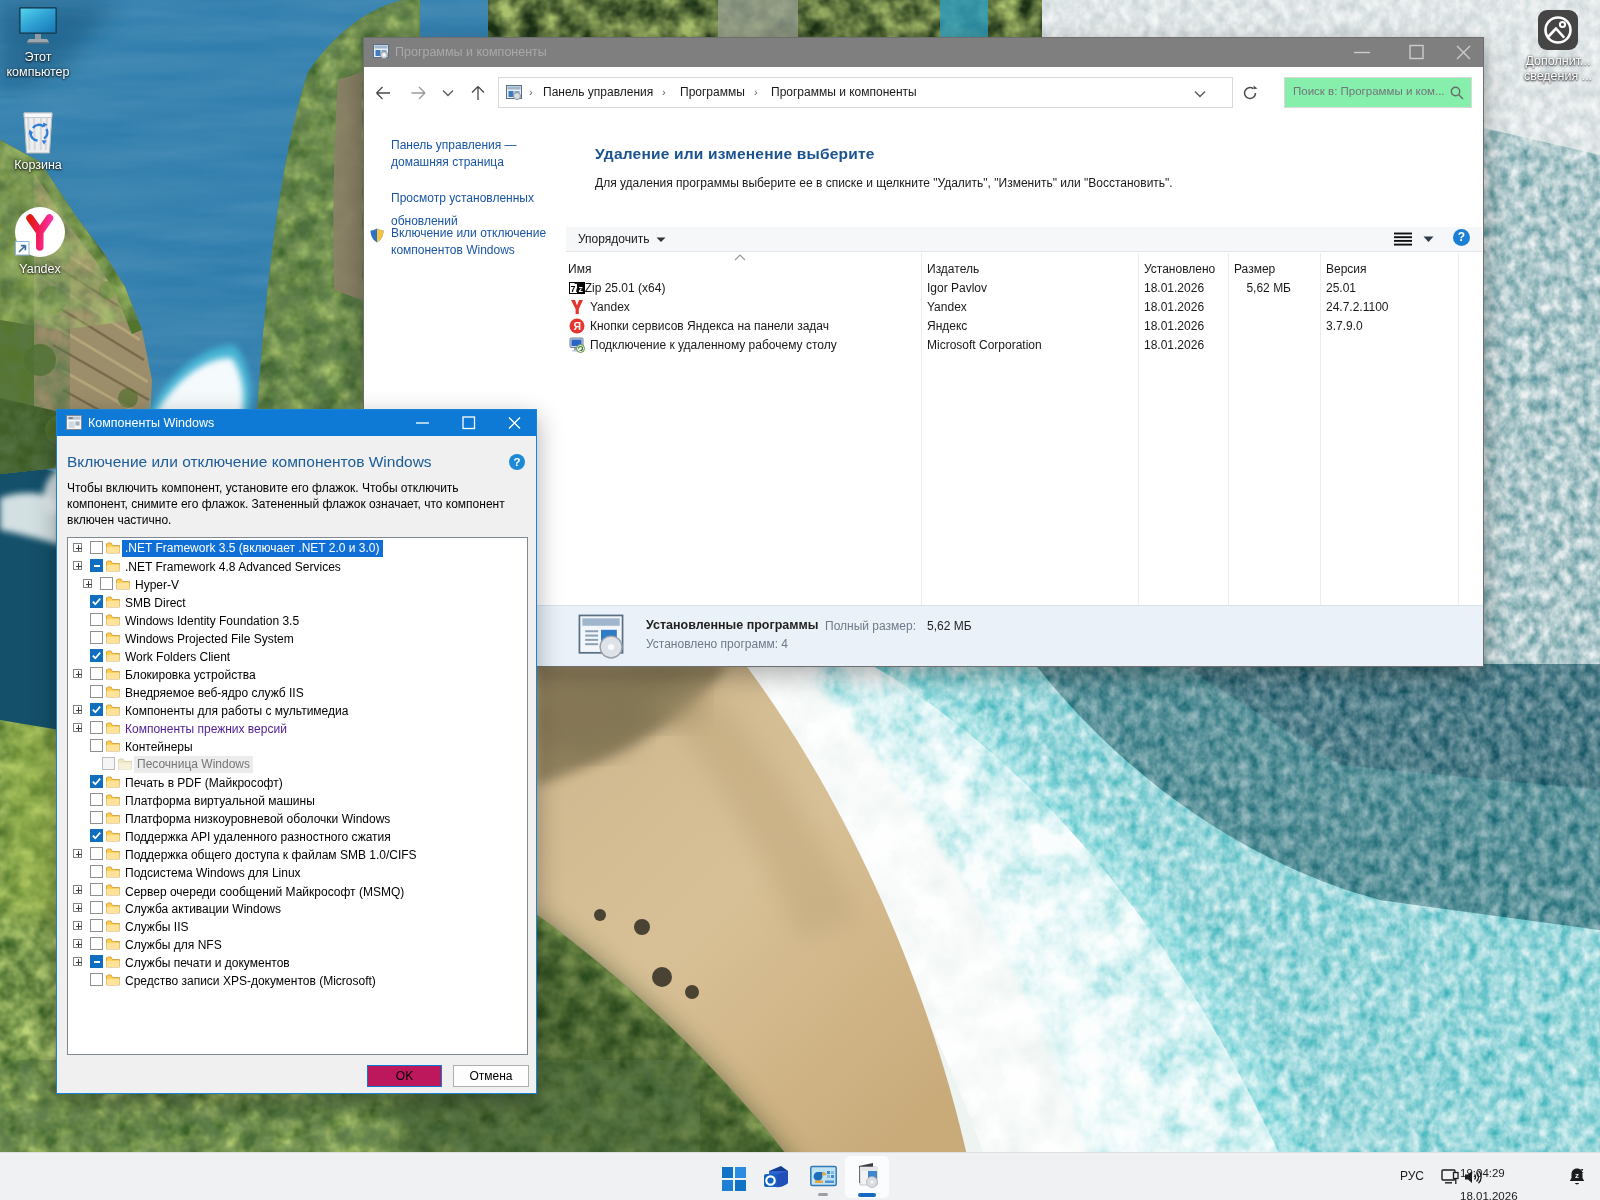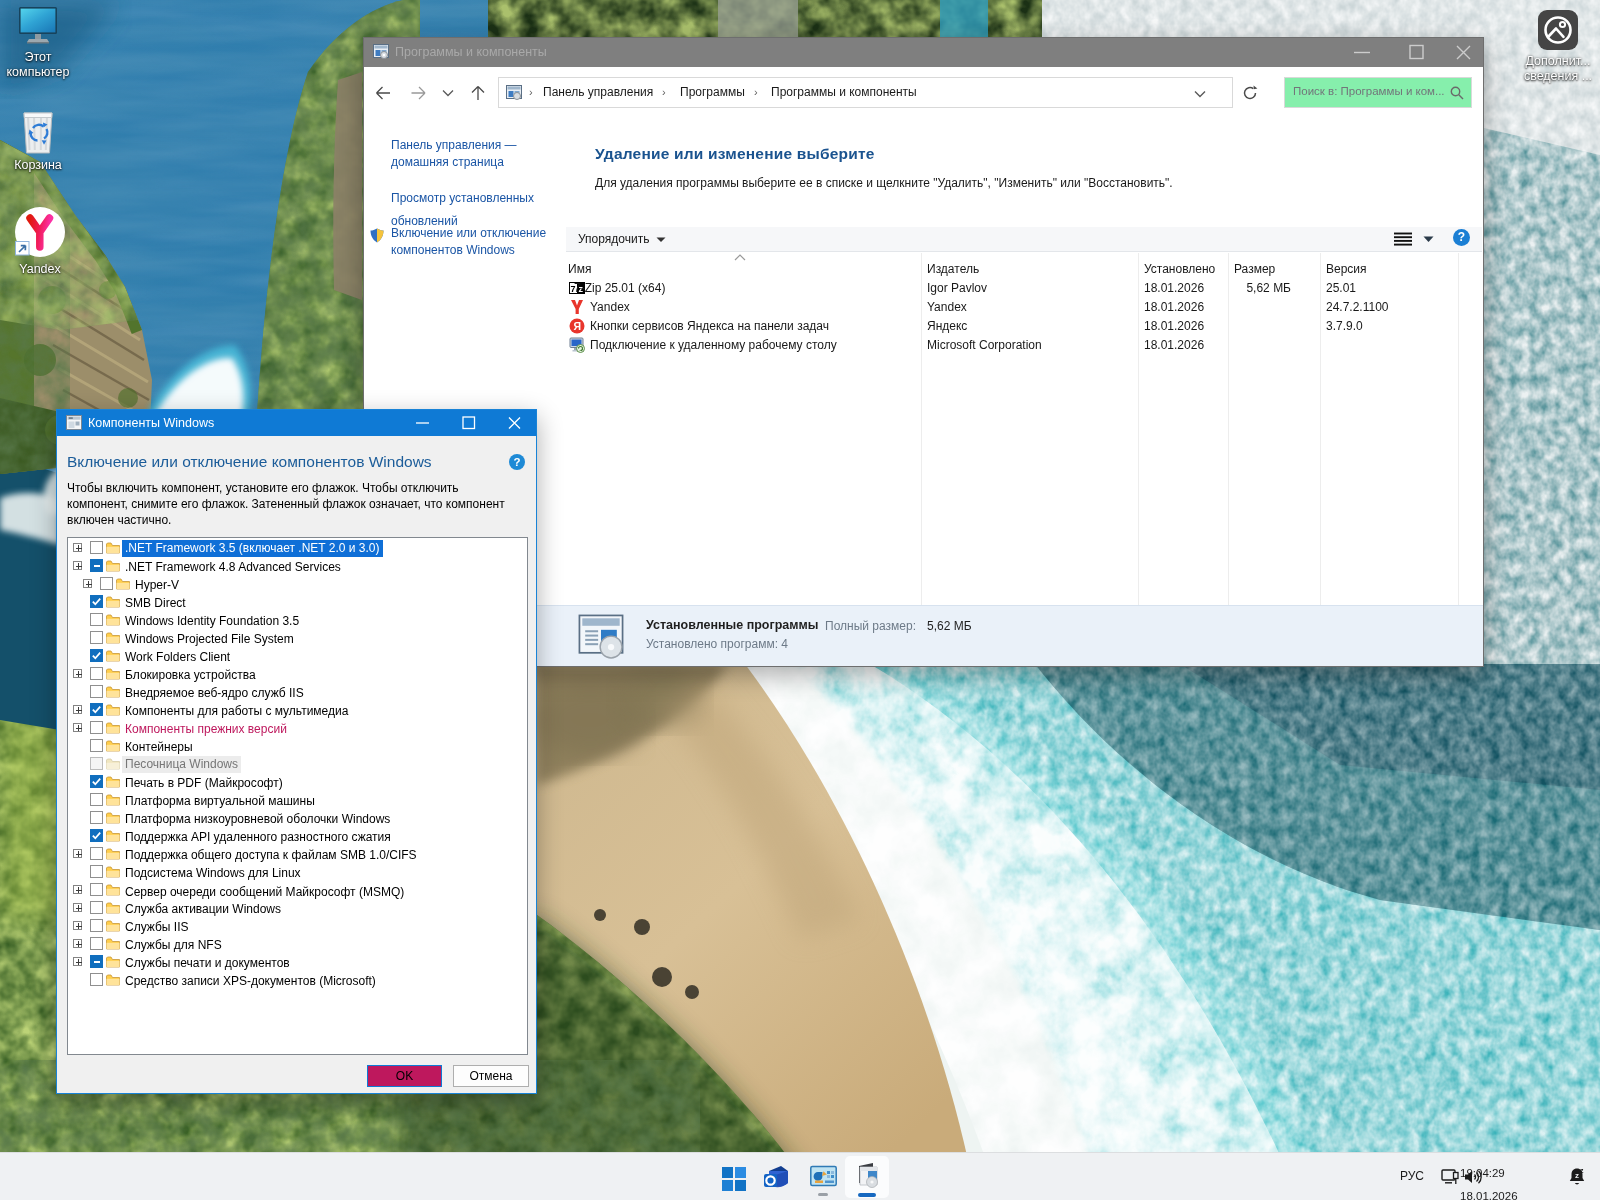--- a/index.html
+++ b/index.html
@@ -539,31 +539,31 @@
 <div class="abs" style="left:1px;top:181px;width:458px;height:18px;">
           <span class="abs" style="left:4px;top:4px;width:9px;height:9px;border:1px solid #848484;background:#fff;">
             <span class="abs" style="left:1.5px;top:3.5px;width:6px;height:1px;background:#3c3c3c;"></span>
             <span class="abs" style="left:4px;top:1px;width:1px;height:6px;background:#3c3c3c;"></span>
           </span>
           <span class="abs" style="left:21px;top:2px;width:13px;height:13px;border:1px solid #8f8f8f;background:#fff;"></span>
           <svg width="14" height="12" viewBox="0 0 14 12" style="position:absolute;left:37px;top:3px;">
             <path d="M0.5,2 L0.5,11 L13.5,11 L13.5,3.5 L6.5,3.5 L5,1 L1.5,1 Z" fill="#ffce4a" stroke="#c8973a" stroke-width="0.8"></path>
             <path d="M0.5,4.8 L13.5,4.8 L13.5,11 L0.5,11 Z" fill="#ffe39a"></path>
           </svg>
-          <span class="abs" style="left:56px;top:2.5px;color:#be185d;font-size:12px;white-space:nowrap;">Компоненты прежних версий</span>
+          <span class="abs" style="left:56px;top:2.5px;color:#4c1d95;font-size:12px;white-space:nowrap;">Компоненты прежних версий</span>
         </div>
 <div class="abs" style="left:1px;top:199px;width:458px;height:18px;">
           <span class="abs" style="left:21px;top:2px;width:13px;height:13px;border:1px solid #8f8f8f;background:#fff;"></span>
           <svg width="14" height="12" viewBox="0 0 14 12" style="position:absolute;left:37px;top:3px;">
             <path d="M0.5,2 L0.5,11 L13.5,11 L13.5,3.5 L6.5,3.5 L5,1 L1.5,1 Z" fill="#ffce4a" stroke="#c8973a" stroke-width="0.8"></path>
             <path d="M0.5,4.8 L13.5,4.8 L13.5,11 L0.5,11 Z" fill="#ffe39a"></path>
           </svg>
           <span class="abs" style="left:56px;top:2.5px;color:#000;font-size:12px;white-space:nowrap;">Контейнеры</span>
         </div>
-<div class="abs" style="left:1px;top:217px;width:458px;height:18px;">
+<div class="abs" style="left:13px;top:217px;width:458px;height:18px;">
           <span class="abs" style="left:21px;top:2px;width:13px;height:13px;border:1px solid #bcbcbc;background:#f5f5f5;"></span>
           <svg width="14" height="12" viewBox="0 0 14 12" style="position:absolute;left:37px;top:3px;">
             <path d="M0.5,2 L0.5,11 L13.5,11 L13.5,3.5 L6.5,3.5 L5,1 L1.5,1 Z" fill="#f0e6c0" stroke="#d5cba8" stroke-width="0.8"></path>
             <path d="M0.5,4.8 L13.5,4.8 L13.5,11 L0.5,11 Z" fill="#f7f0d8"></path>
           </svg>
           <span class="abs" style="left:53px;top:1px;background:#ececec;color:#767676;font-size:12px;padding:1px 3px 2px 3px;white-space:nowrap;">Песочница Windows</span>
         </div>
 <div class="abs" style="left:1px;top:235px;width:458px;height:18px;">
           <span class="abs" style="left:21px;top:2px;width:13px;height:13px;background:#106ebe;border:1px solid #106ebe;">
             <svg width="11" height="11" viewBox="0 0 11 11" style="position:absolute;left:0px;top:0px;">

